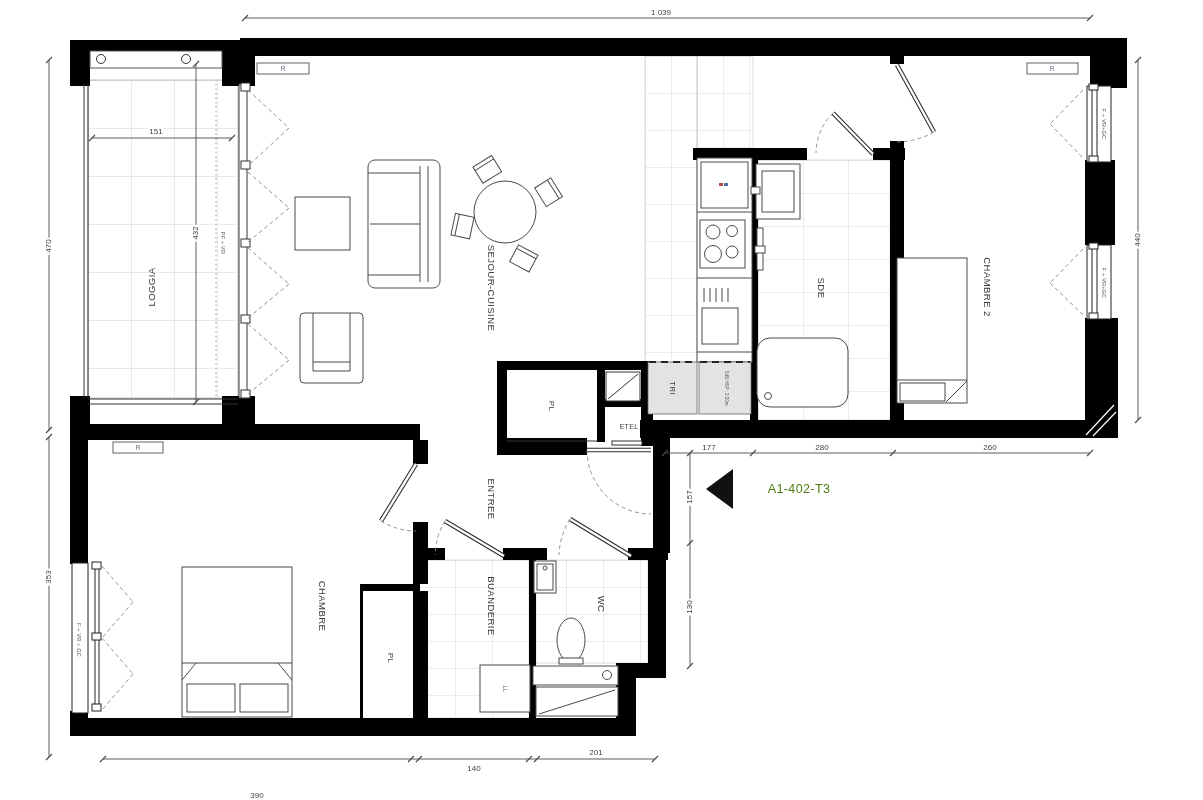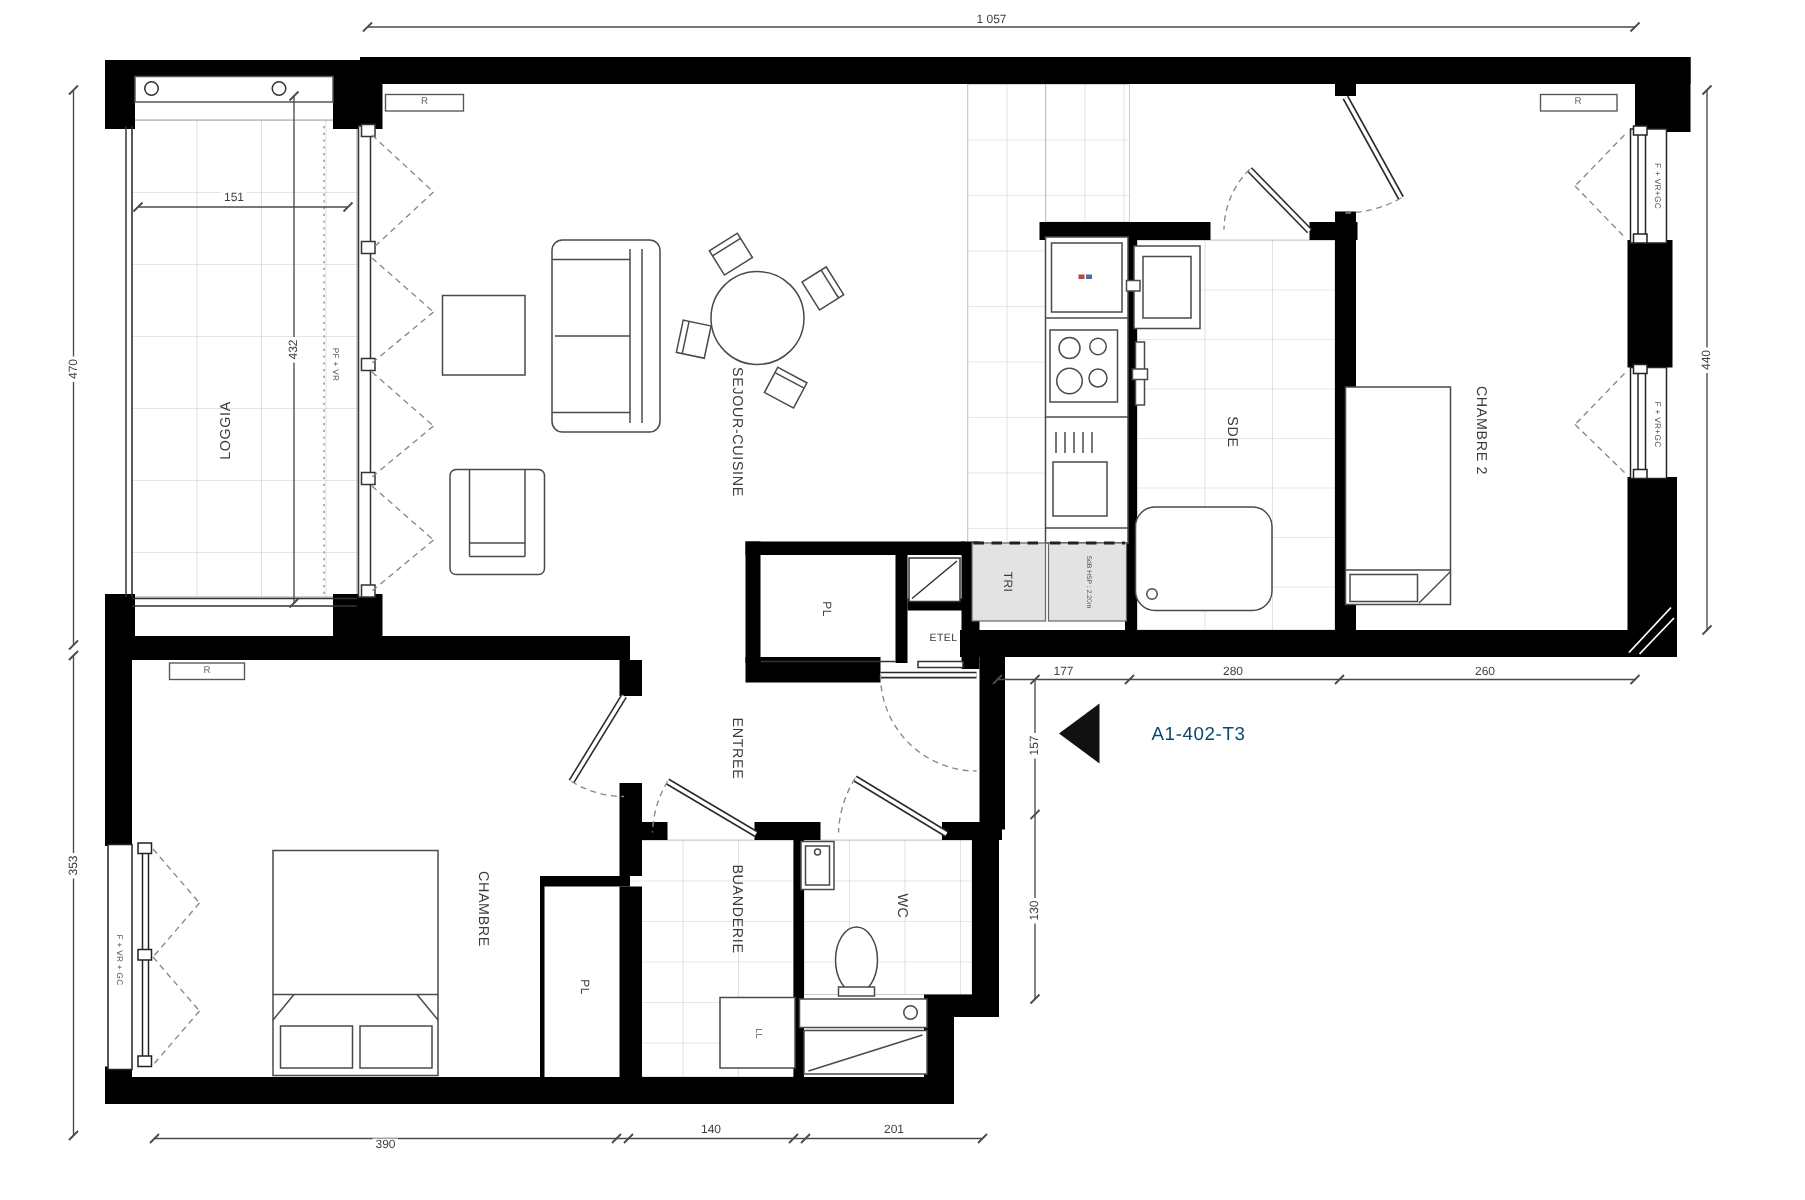--- a/index.html
+++ b/index.html
@@ -8,21 +8,21 @@
   #plan svg{position:absolute;left:0;top:0;}
   .lbl{position:absolute;white-space:nowrap;color:#3d3d3d;transform:translate(-50%,-50%);}
   .rot90{transform:translate(-50%,-50%) rotate(90deg);}
   .rot270{transform:translate(-50%,-50%) rotate(-90deg);}
   .room{font-size:9.5px;letter-spacing:.45px;color:#3a3a3a;}
   .roomsm{font-size:8px;letter-spacing:.3px;color:#3a3a3a;}
   .dim{font-size:8px;color:#3f3f3f;background:#fff;padding:0 2px;line-height:1;}
   .tiny{font-size:5.5px;color:#555;letter-spacing:.2px;}
   .micro{font-size:4.5px;color:#555;}
   .rlbl{font-size:6.5px;color:#5a6b7d;}
-  .title{font-size:12.5px;color:#0c4a6e;letter-spacing:.4px;}
+  .title{font-size:12.5px;color:#4d7c0f;letter-spacing:.4px;}
 </style>
 </head>
 <body>
 
 <div id="plan">
 
 <svg width="1203" height="800" viewBox="0 0 1203 800">
   <defs>
     <pattern id="gLog" width="43" height="48" patternUnits="userSpaceOnUse" x="88" y="80">
       <path d="M43,0 H0 V48" fill="none" stroke="#c9c9c9" stroke-width="0.8"></path>
@@ -365,30 +365,30 @@
 <div class="lbl rlbl" style="left:1052px;top:68px">R</div>
 <div class="lbl rlbl" style="left:138px;top:447px">R</div>
 <div class="lbl tiny rot90" style="left:505px;top:689px;font-size:6px">LL</div>
 <div class="lbl micro rot90" style="left:726px;top:388px">SdB HSP : 2.20m</div>
 
 <div class="lbl tiny rot90" style="left:223px;top:243px">PF + VR</div>
 <div class="lbl tiny rot90" style="left:79px;top:640px">F + VR + GC</div>
 <div class="lbl tiny rot90" style="left:1104px;top:124px">F + VR+GC</div>
 <div class="lbl tiny rot90" style="left:1104px;top:283px">F + VR+GC</div>
 
-<div class="lbl dim" style="left:661px;top:13px">1 057</div>
+<div class="lbl dim" style="left:661px;top:13px">1 039</div>
 <div class="lbl dim" style="left:156px;top:132px">151</div>
 <div class="lbl dim rot270" style="left:196px;top:233px">432</div>
 <div class="lbl dim rot270" style="left:49px;top:246px">470</div>
 <div class="lbl dim rot270" style="left:49px;top:577px">353</div>
 <div class="lbl dim rot270" style="left:1138px;top:240px">440</div>
 <div class="lbl dim" style="left:709px;top:448px">177</div>
 <div class="lbl dim" style="left:822px;top:448px">280</div>
 <div class="lbl dim" style="left:990px;top:448px">260</div>
 <div class="lbl dim rot270" style="left:690px;top:497px">157</div>
 <div class="lbl dim rot270" style="left:690px;top:607px">130</div>
-<div class="lbl dim" style="left:257px;top:763px">390</div>
-<div class="lbl dim" style="left:474px;top:753px">140</div>
+<div class="lbl dim" style="left:257px;top:796px">390</div>
+<div class="lbl dim" style="left:474px;top:769px">140</div>
 <div class="lbl dim" style="left:596px;top:753px">201</div>
 
 <div class="lbl title" style="left:799px;top:489px">A1-402-T3</div>
 
 </div>
 
 </body></html>

